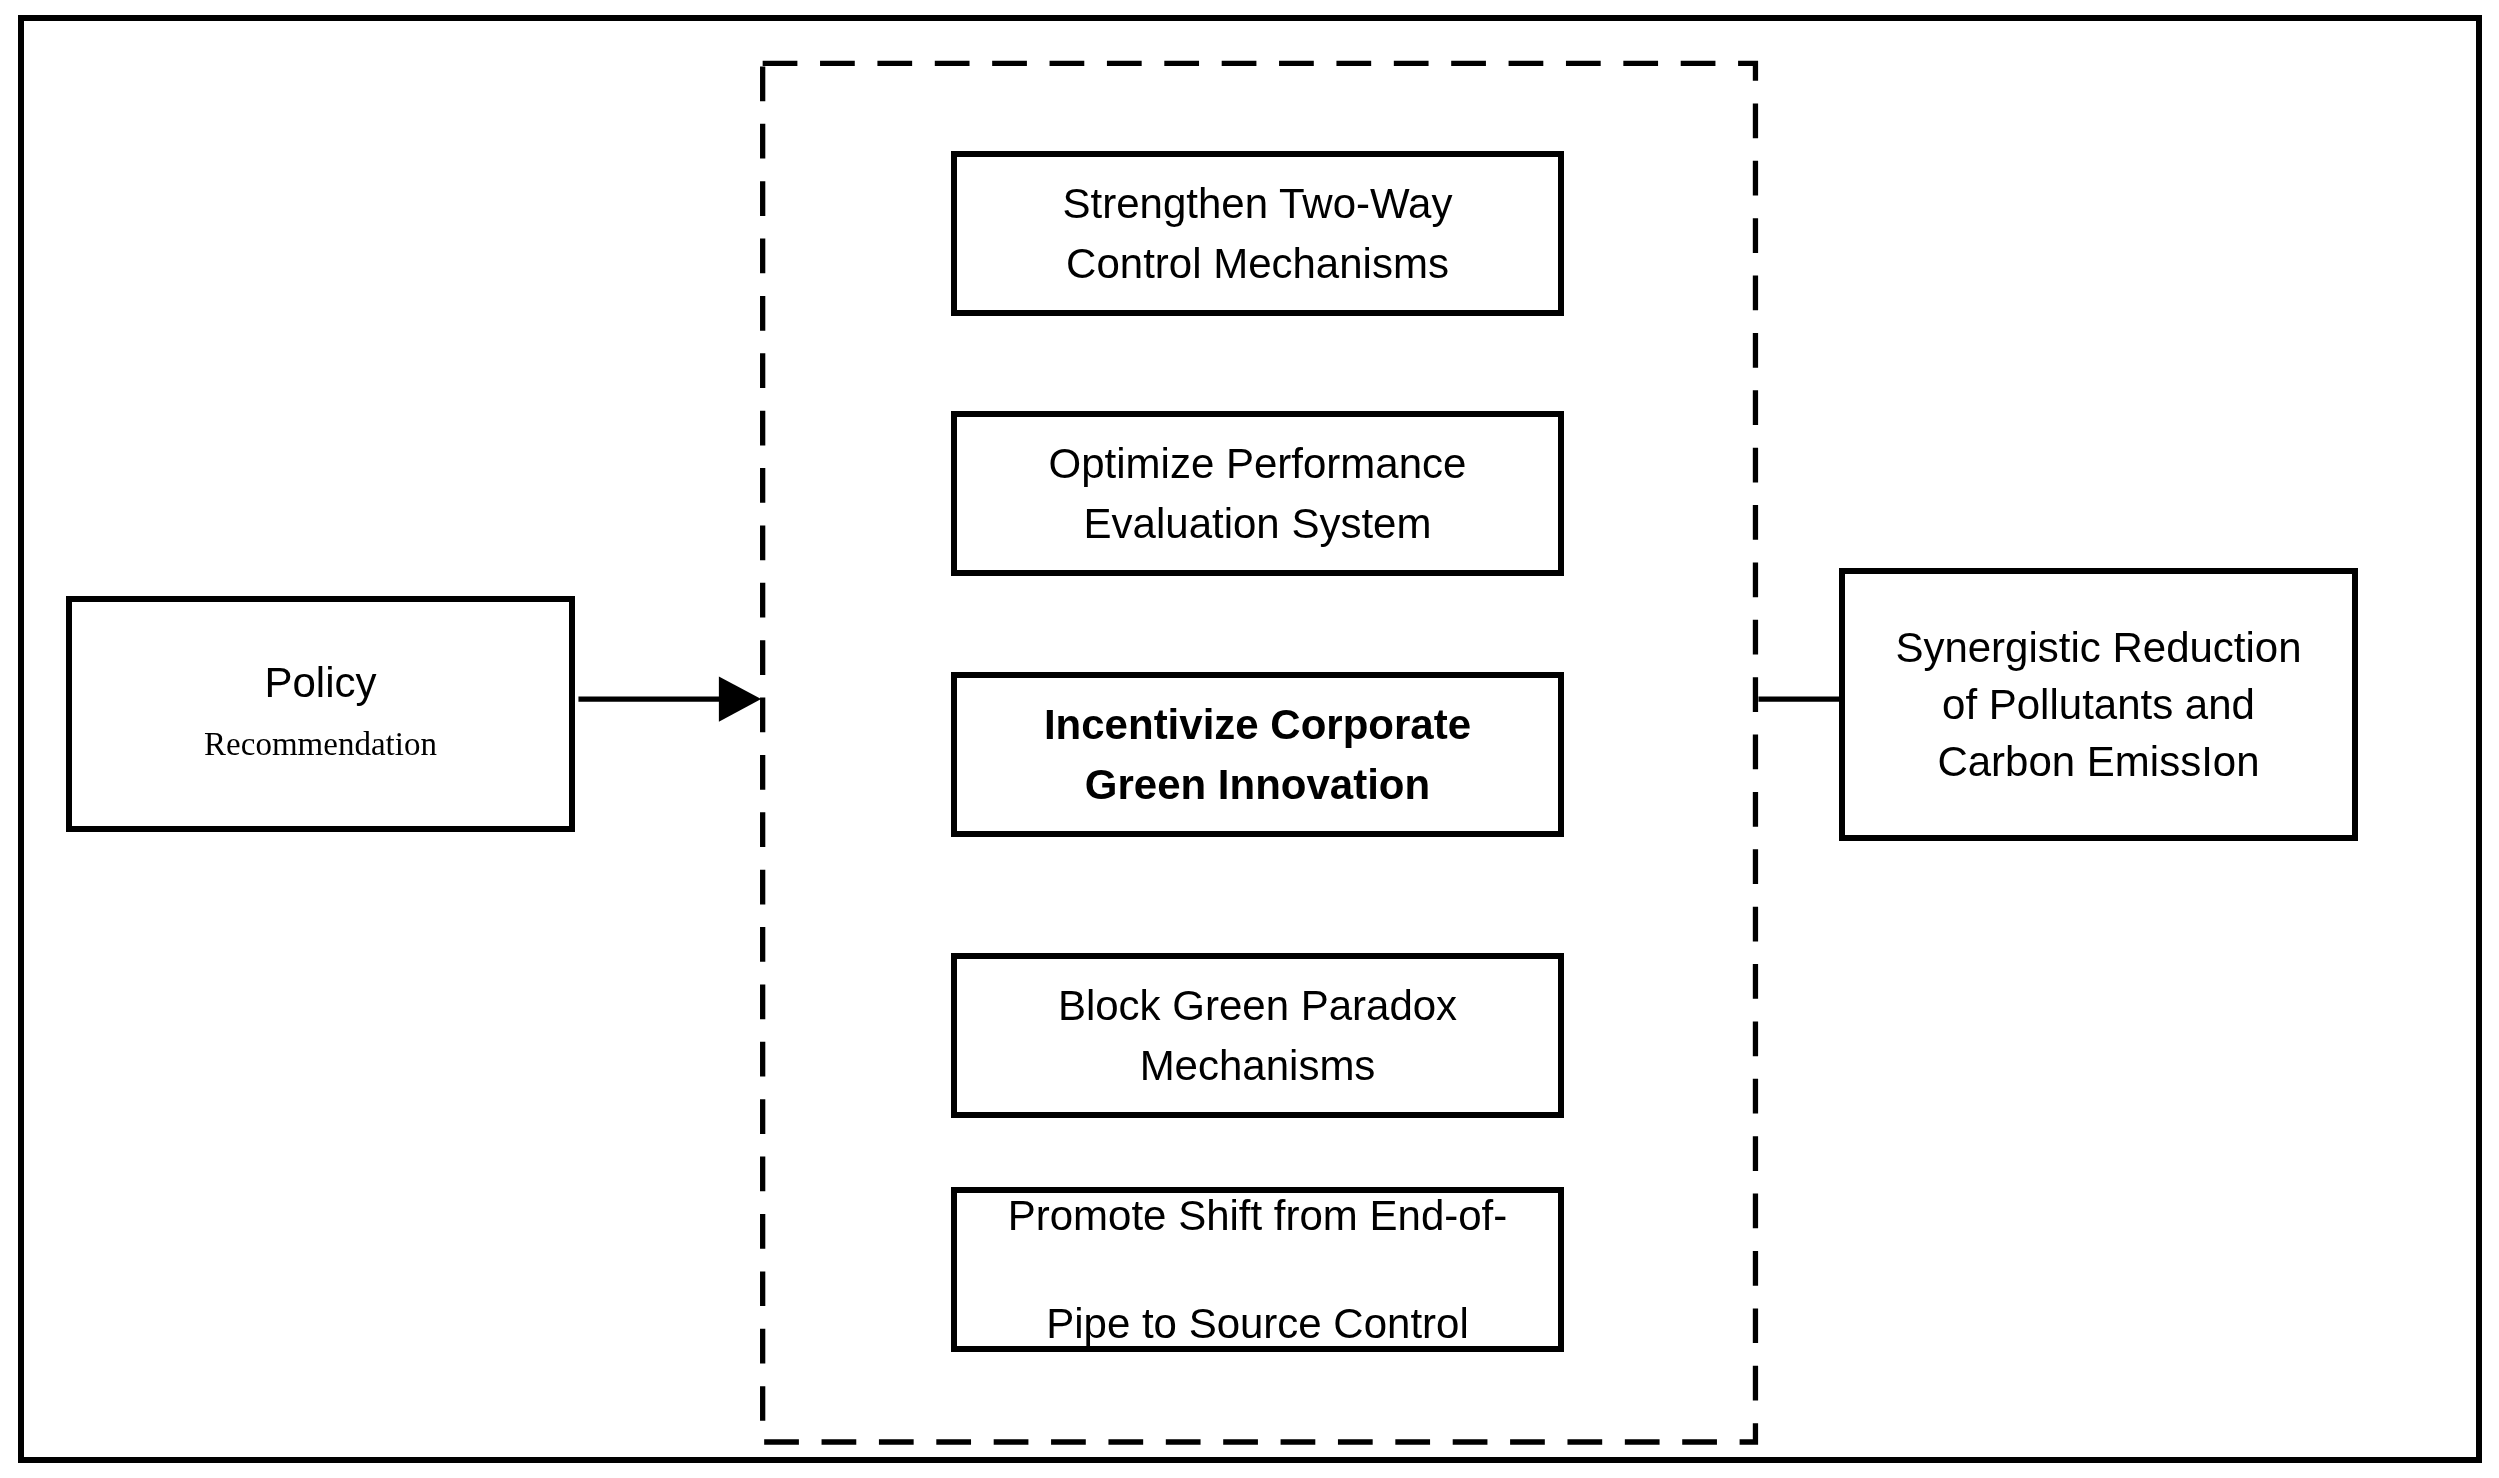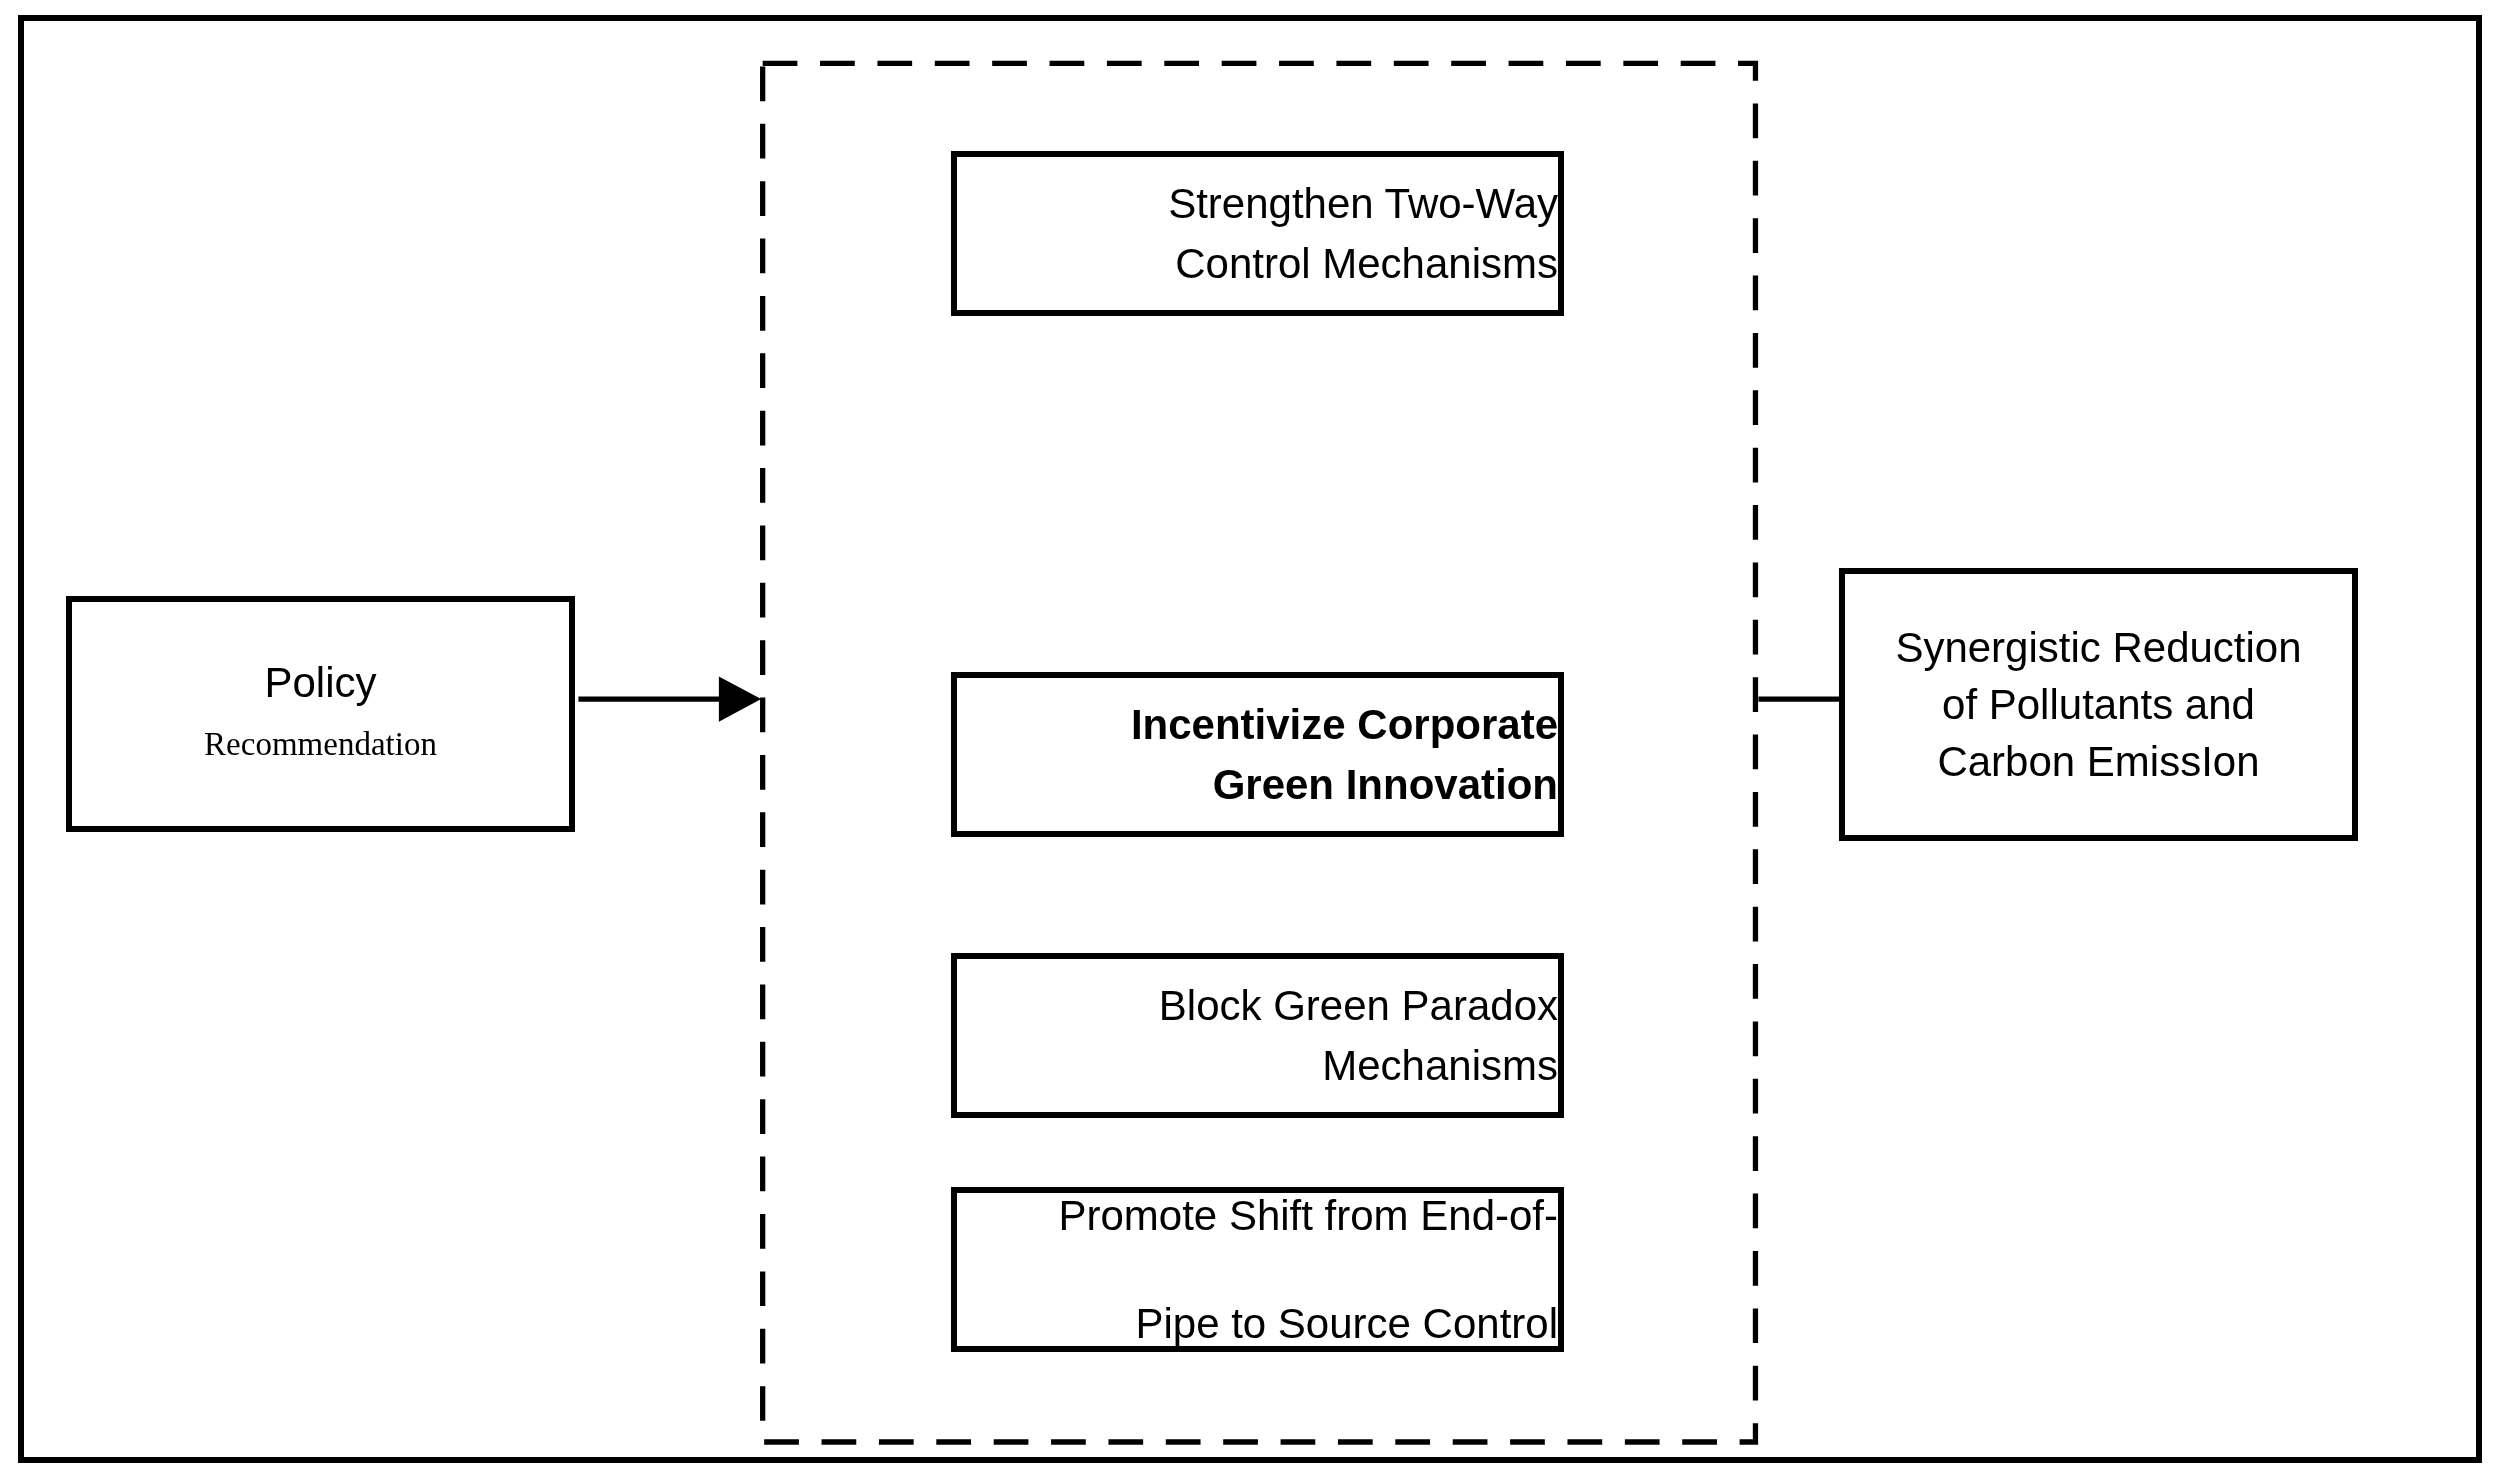--- a/index.html
+++ b/index.html
@@ -76,21 +76,21 @@
   .measure-box {
     position: absolute;
     left: 951px;
     width: 613px;
     height: 165px;
     box-sizing: border-box;
     border: 6px solid #000000;
     background: #ffffff;
     display: flex;
     flex-direction: column;
-    align-items: flex-end;
+    align-items: center;
     justify-content: center;
     text-align: center;
   }
   .measure-box .line {
     font-size: 42px;
     line-height: 60px;
     white-space: nowrap;
   }
   .measure-1 { top: 151px; }
   .measure-2 { top: 411px; }
@@ -120,20 +120,24 @@
   <div class="node-box source-box">
     <div class="line-sans">Policy</div>
     <div class="line-serif">Recommendation</div>
   </div>
 
   <div class="measure-box measure-1">
     <div class="line">Strengthen Two-Way</div>
     <div class="line">Control Mechanisms</div>
   </div>
 
+  <div class="measure-box measure-2">
+    <div class="line">Optimize Performance</div>
+    <div class="line">Evaluation System</div>
+  </div>
 
   <div class="measure-box measure-3">
     <div class="line">Incentivize Corporate</div>
     <div class="line">Green Innovation</div>
   </div>
 
   <div class="measure-box measure-4">
     <div class="line">Block Green Paradox</div>
     <div class="line">Mechanisms</div>
   </div>

